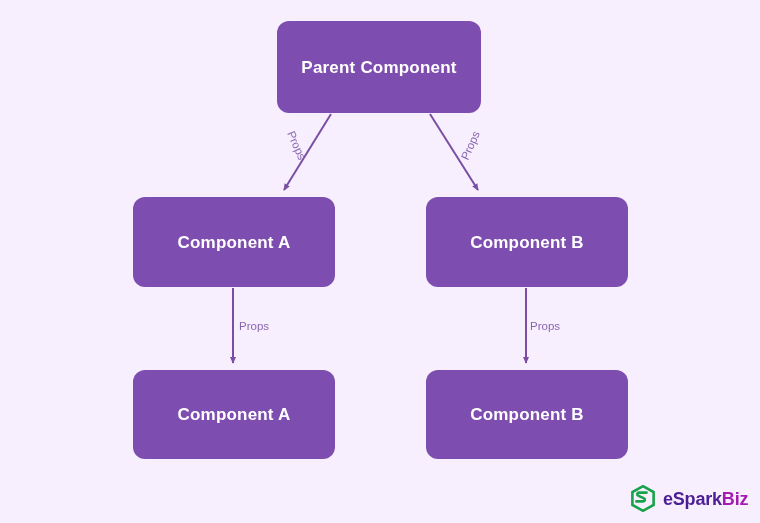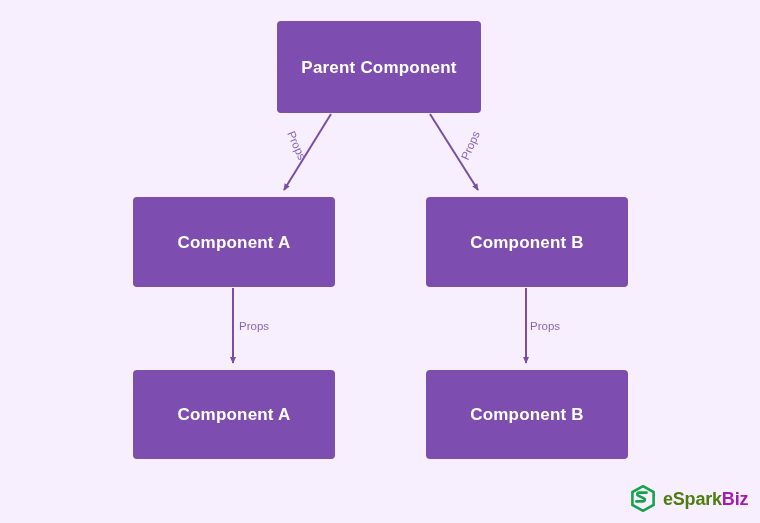--- a/index.html
+++ b/index.html
@@ -23,21 +23,21 @@
     position: absolute;
     left: 0;
     top: 0;
     width: 760px;
     height: 523px;
   }
   .node-box {
     position: absolute;
     box-sizing: border-box;
     background: #7d4daf;
-    border-radius: 4px;
+    border-radius: 12px;
     display: flex;
     align-items: center;
     justify-content: center;
   }
   .node-label {
     color: #ffffff;
     font-size: 17px;
     font-weight: bold;
     letter-spacing: 0.2px;
     line-height: 1;
@@ -80,21 +80,21 @@
     align-items: center;
     gap: 7px;
   }
   #brand-mark { display: block; }
   .brand-wordmark {
     font-size: 18px;
     font-weight: bold;
     line-height: 1;
     letter-spacing: -0.2px;
   }
-  .brand-primary { color: #4d7c0f; margin-top: 36px; }
+  .brand-primary { color: #4c1d95; margin-top: 36px; }
   .brand-secondary { color: #a21caf; }
 </style>
 </head>
 <body>
 
 <div id="diagram-root">
 
   <svg id="edge-layer" viewBox="0 0 760 523" width="760" height="523" aria-hidden="true">
     <defs>
       <marker id="arrowhead" markerWidth="9" markerHeight="9" refX="6.4" refY="3.6" orient="auto" markerUnits="userSpaceOnUse">

